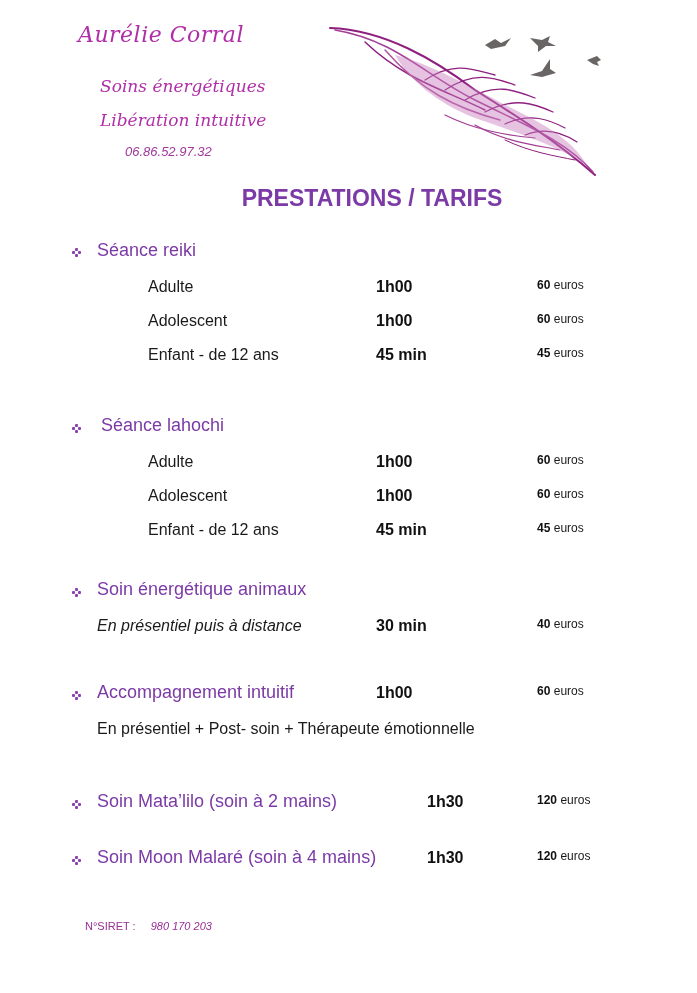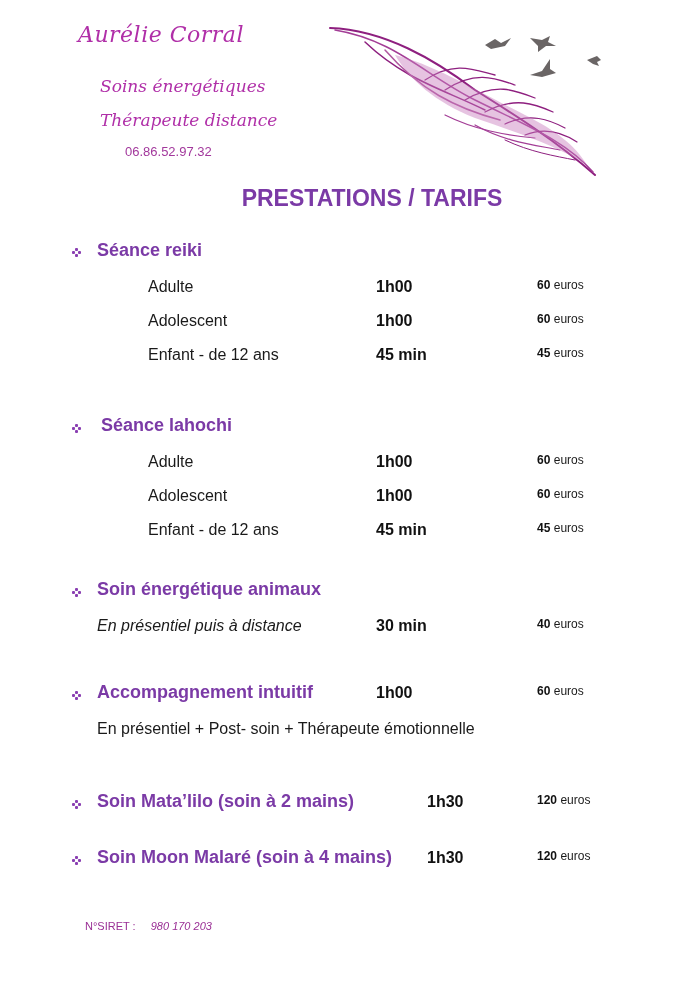--- a/index.html
+++ b/index.html
@@ -3,39 +3,39 @@
 <meta charset="utf-8">
 <style>
   html, body { margin:0; padding:0; background:#ffffff; }
   body { width:697px; height:993px; position:relative; overflow:hidden;
          font-family:"Liberation Sans", "DejaVu Sans", sans-serif; color:#1a1a1a; }
   .abs { position:absolute; white-space:nowrap; }
   .script { font-family:"DejaVu Serif", serif; font-style:italic; color:#b02fa8; }
   .brand-name { left:78px; top:22px; font-size:22px; letter-spacing:0.5px; }
   .tagline1 { left:100px; top:76px; font-size:17px; }
   .tagline2 { left:100px; top:110px; font-size:17px; }
-  .phone { left:125px; top:144px; font-size:13px; color:#a2389c; font-family:"Liberation Sans", sans-serif; }
+  .phone { left:125px; top:144px; font-size:13px; color:#a2389c; font-family:"Liberation Sans", sans-serif; font-style:italic; }
   .title { left:0; width:744px; text-align:center; top:185px; font-size:23px; font-weight:bold; color:#7b3aa6; }
   .bullet { position:absolute; width:8px; height:8px; }
   .bullet i { position:absolute; width:3px; height:3px; background:#8a3fb2; border-radius:1px; }
-  .sec-title { font-size:18px; font-weight:bold; color:#7b3aa6; }
+  .sec-title { font-size:18px; font-weight:normal; color:#7b3aa6; }
   .label { font-size:16px; color:#1a1a1a; }
   .dur { font-size:16px; font-weight:bold; color:#111; }
   .price { font-size:12px; color:#1a1a1a; }
   .price b { font-weight:bold; color:#111; }
   .siret { left:85px; top:920px; font-size:11px; color:#9a2f95; }
   .siret i { font-style:italic;margin-left:12px; }
   .feather { position:absolute; left:325px; top:20px; width:290px; height:160px; }
 </style>
 </head>
 <body>
 
 <div class="abs script brand-name">Aurélie Corral</div>
 <div class="abs script tagline1">Soins énergétiques</div>
-<div class="abs script tagline2">Thérapeute distance</div>
+<div class="abs script tagline2">Libération intuitive</div>
 <div class="abs phone">06.86.52.97.32</div>
 
 <svg class="feather" viewBox="0 0 290 160">
   <g fill="none" stroke="#8e1f7f" stroke-linecap="round">
     <path d="M5 8 C60 10 110 40 150 70 C190 95 230 120 270 155" stroke-width="2"></path>
     <path d="M10 10 C70 20 100 55 150 80 C200 105 240 120 268 152" stroke-width="1.5" stroke="#a33d96"></path>
     <path d="M40 22 C80 60 120 70 160 90" stroke-width="1.5"></path>
     <path d="M60 30 C95 70 130 88 175 100" stroke-width="1.5" stroke="#b0579f"></path>
     <path d="M100 60 C130 40 150 50 170 55" stroke-width="1.3"></path>
     <path d="M120 70 C150 50 170 58 190 65" stroke-width="1.3"></path>

